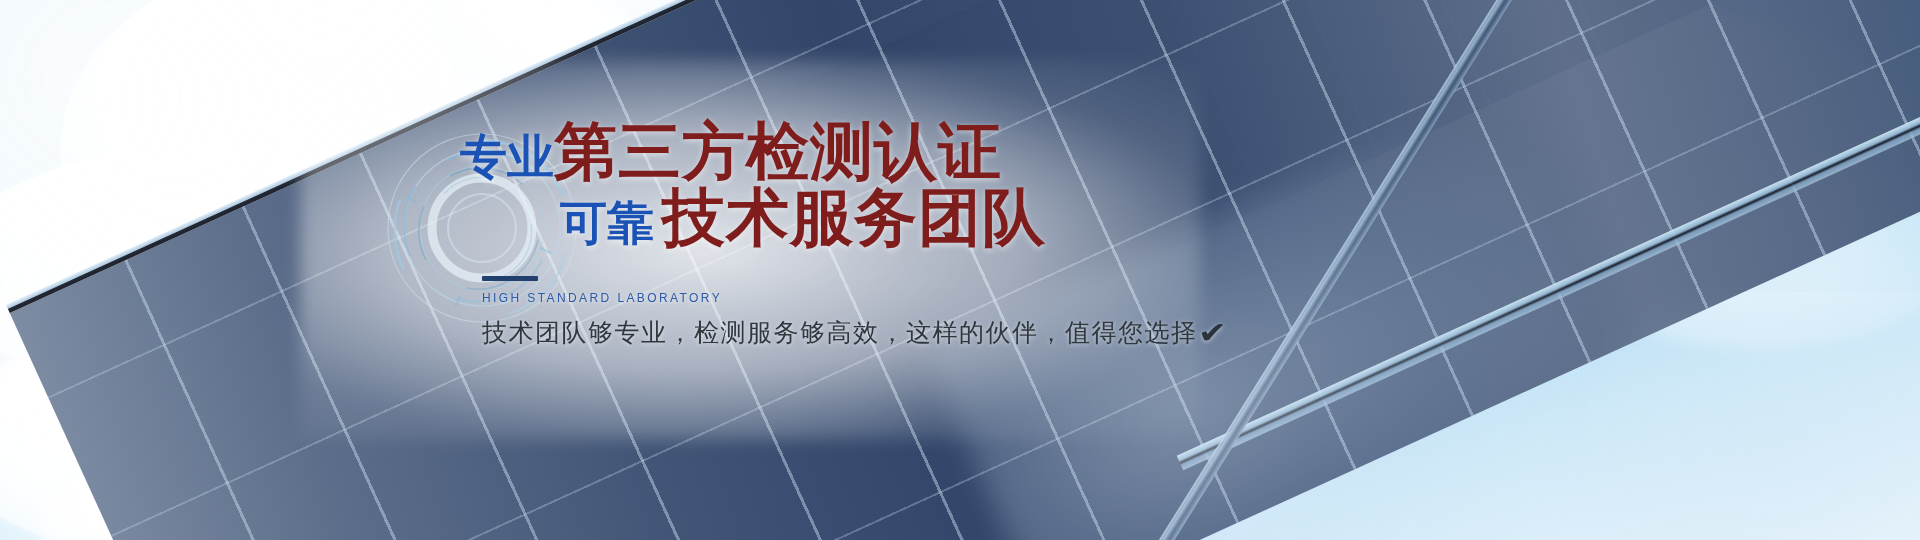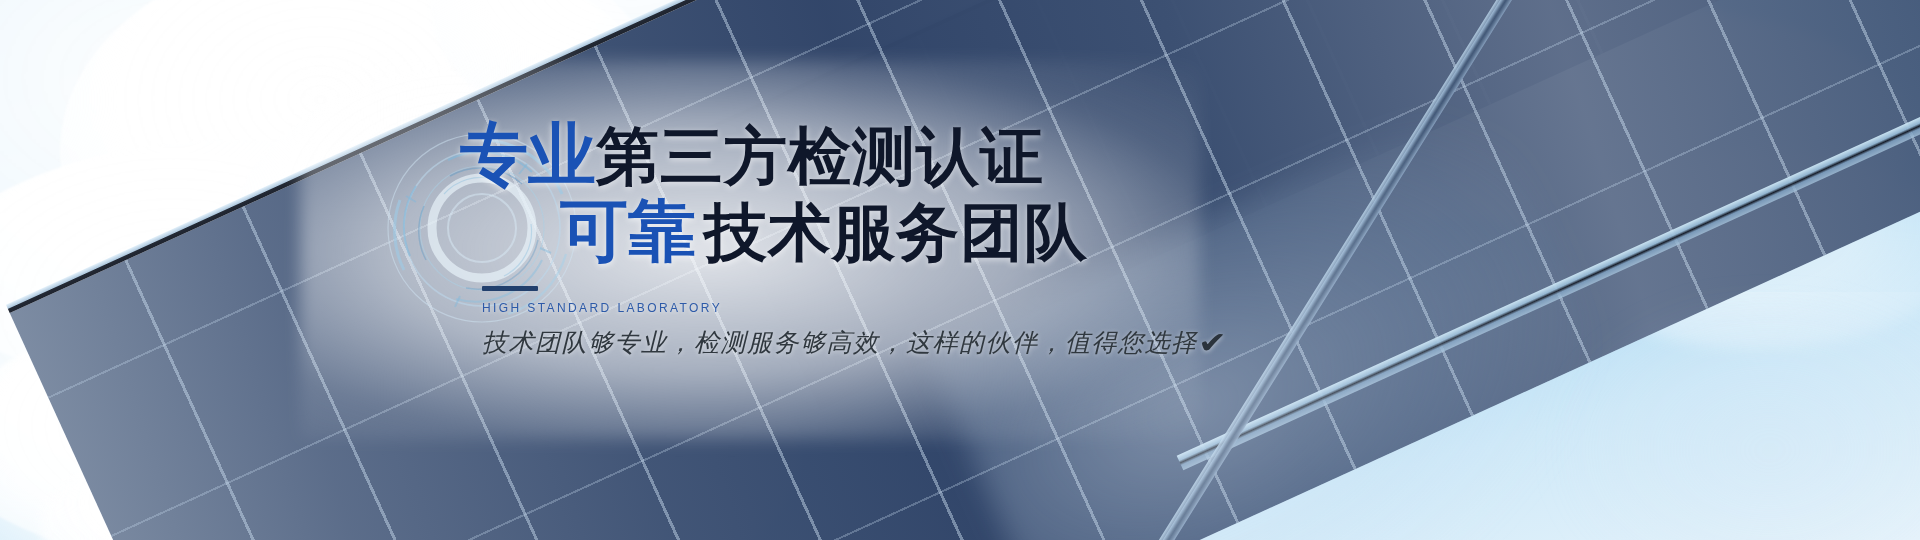--- a/index.html
+++ b/index.html
@@ -296,31 +296,32 @@
     letter-spacing: 1px;
   }
   .headline-1 {
     font-size: 63px;
     padding-left: 0px;
     margin-bottom: 8px;
   }
   .headline-2 {
     font-size: 63px;
     padding-left: 100px;
+    font-family: Liberation Mono, monospace;
   }
   .kw {
     color: #1a52b5;
     font-weight: 700;
-    font-size: 68px;
+    font-size: 47px;
     letter-spacing: 0px;
     text-shadow: 0 2px 6px rgba(255,255,255,0.65);
   }
   .kw2 { margin-right: 8px; }
   .rest {
-    color: #0f172a;
+    color: #7f1d1d;
     font-weight: 700;
     letter-spacing: 1px;
     text-shadow: 0 2px 6px rgba(255,255,255,0.55);
   }
 
   .rule {
     width: 56px;
     height: 5px;
     background: #22406d;
     margin: 22px 0 10px 22px;
@@ -338,21 +339,20 @@
   }
 
   .subtitle {
     margin: 0 0 0 22px;
     font-size: 25px;
     color: #30383f;
     letter-spacing: 1.5px;
     white-space: nowrap;
     font-weight: 400;
     text-shadow: 0 1px 5px rgba(255,255,255,0.55);
-    font-style: italic;
   }
   .check {
     display: inline-block;
     font-size: 30px;
     color: #2b333c;
     vertical-align: -2px;
     margin-left: 2px;
     transform: scaleX(1.15);
   }
 </style>

